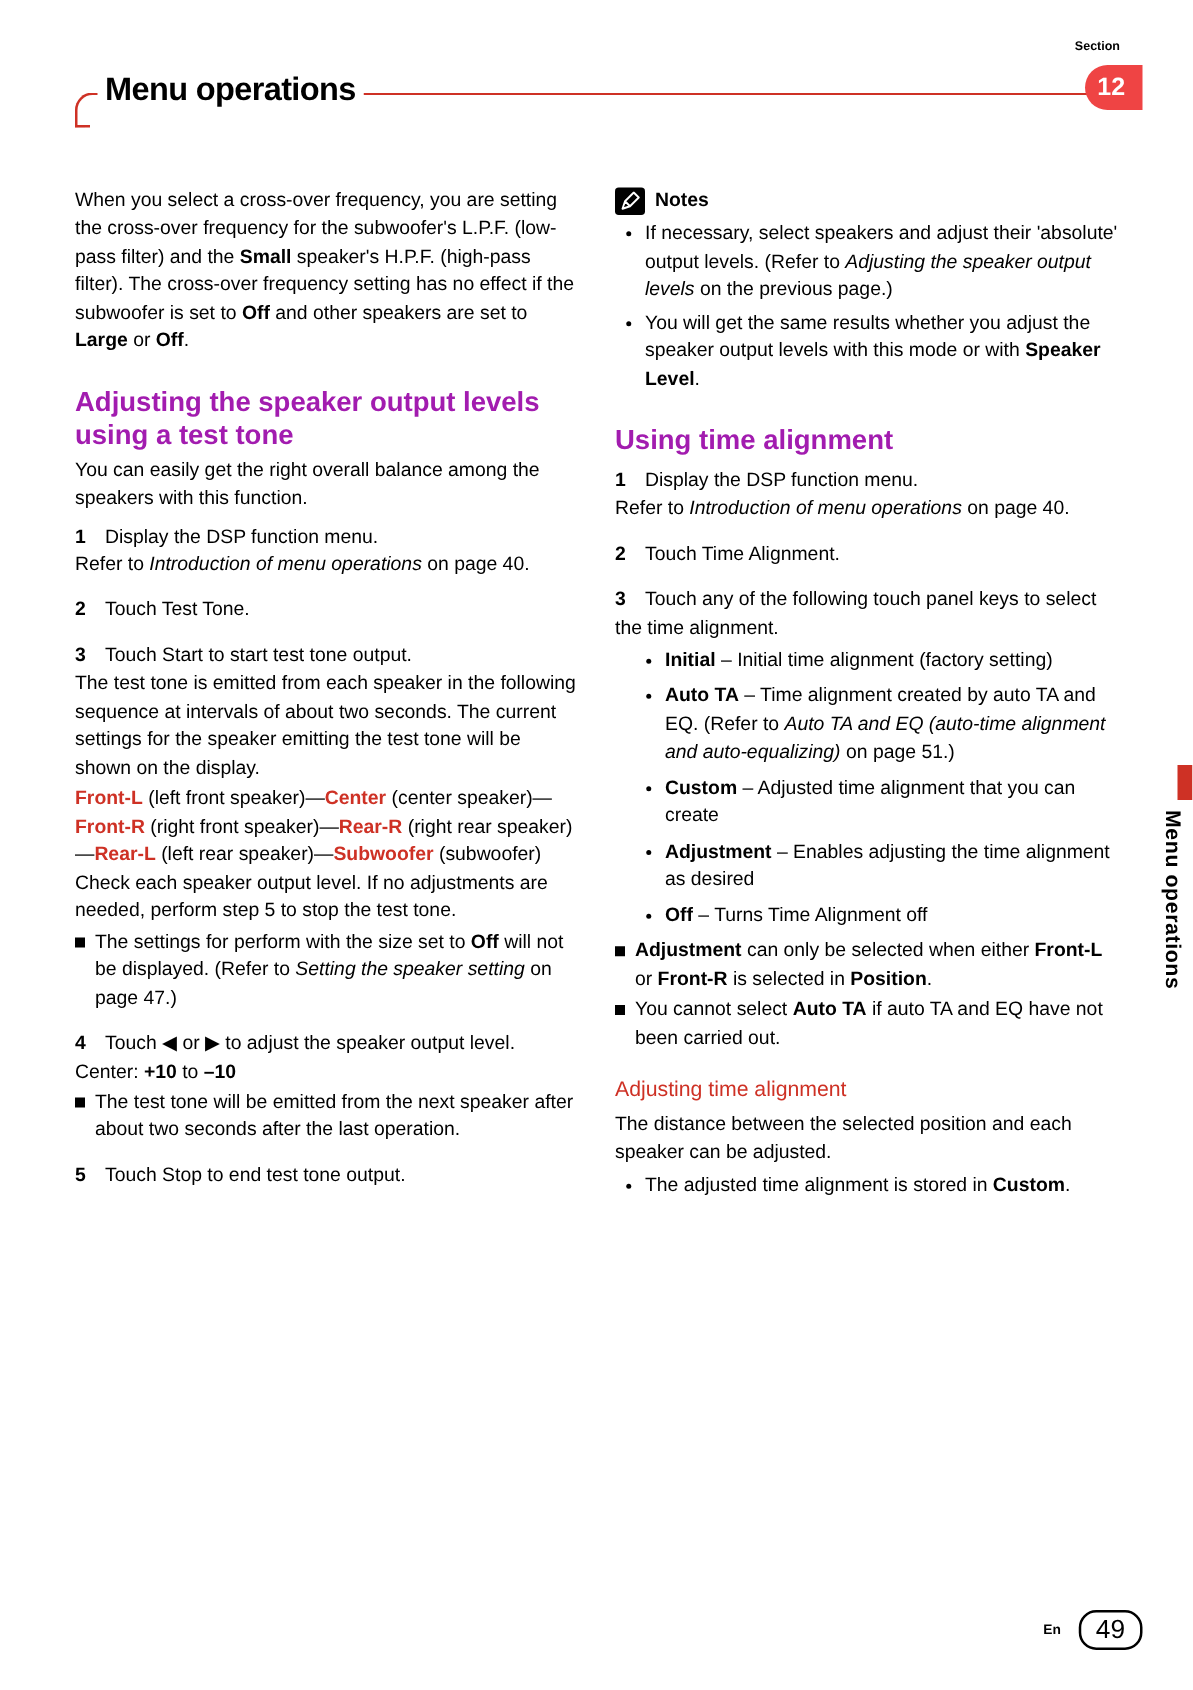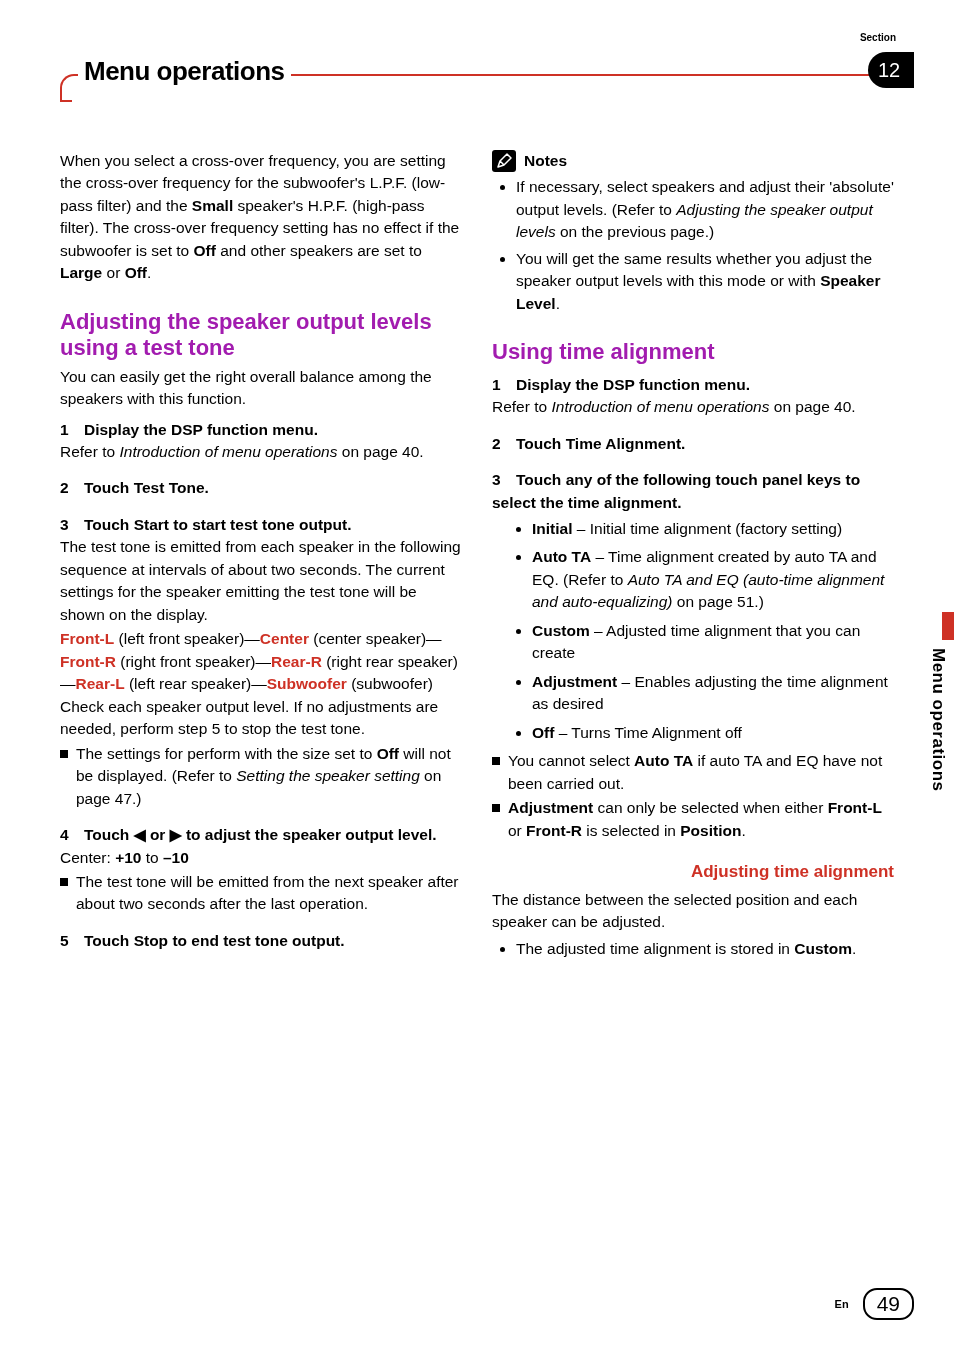--- a/index.html
+++ b/index.html
@@ -57,25 +57,25 @@
     font-size: 10px;
     font-weight: bold;
     text-align: right;
   }
   .section-badge {
     position: absolute;
     right: -20px;
     top: 12px;
     width: 46px;
     height: 36px;
-    background: #000000;
+    background: #ef4444;
     border-top-left-radius: 20px;
     border-bottom-left-radius: 20px;
     color: #fff;
-    font-weight: normal;
+    font-weight: bold;
     font-size: 20px;
     display: flex;
     align-items: center;
     justify-content: center;
     padding-right: 4px;
     box-sizing: border-box;
   }
   .columns {
     display: flex;
     gap: 30px;
@@ -106,29 +106,28 @@
   .para { margin: 0 0 2px 0; }
   .h2-red {
     color: #a21caf;
     font-weight: 800;
     font-size: 22px;
     margin: 24px 0 4px 0;
     line-height: 1.2;
   }
   .h3-red {
     color: #ce3125;
-    font-weight: 700;
+    font-weight: 400;
     font-size: 17px;
     margin: 18px 0 4px 0;
-    text-align: right;
   }
   .step { margin-top: 14px; }
   .step-first { margin-top: 8px; }
   .stepnum { font-weight: bold; display:inline-block; width: 24px;}
-  .steptitle { font-weight: bold; }
+  .steptitle { font-weight: normal; }
   .bold { font-weight: bold; }
   .ital { font-style: italic; }
   .seq { margin-top: 2px; }
   .red-seq { color: #ce3125; font-weight: bold; }
   .bullet-row {
     display: flex;
     align-items: flex-start;
     gap: 8px;
     margin-top: 2px;
   }
@@ -286,25 +285,25 @@
         <span class="stepnum">3</span><span class="steptitle">Touch any of the following touch panel keys to select the time alignment.</span>
         <ul class="sublist">
           <li><span class="bold">Initial</span><span> – Initial time alignment (factory setting)</span></li>
           <li><span class="bold">Auto TA</span><span> – Time alignment created by auto TA and EQ. (Refer to </span><span class="ital">Auto TA and EQ (auto-time alignment and auto-equalizing)</span><span> on page 51.)</span></li>
           <li><span class="bold">Custom</span><span> – Adjusted time alignment that you can create</span></li>
           <li><span class="bold">Adjustment</span><span> – Enables adjusting the time alignment as desired</span></li>
           <li><span class="bold">Off</span><span> – Turns Time Alignment off</span></li>
         </ul>
         <div class="bullet-row">
           <div class="sqbullet"></div>
-          <div><span>You cannot select </span><span class="bold">Auto TA</span><span> if auto TA and EQ have not been carried out.</span></div>
+          <div><span class="bold">Adjustment</span><span> can only be selected when either </span><span class="bold">Front-L</span><span> or </span><span class="bold">Front-R</span><span> is selected in </span><span class="bold">Position</span><span>.</span></div>
         </div>
         <div class="bullet-row">
           <div class="sqbullet"></div>
-          <div><span class="bold">Adjustment</span><span> can only be selected when either </span><span class="bold">Front-L</span><span> or </span><span class="bold">Front-R</span><span> is selected in </span><span class="bold">Position</span><span>.</span></div>
+          <div><span>You cannot select </span><span class="bold">Auto TA</span><span> if auto TA and EQ have not been carried out.</span></div>
         </div>
       </div>
 
       <div class="h3-red">Adjusting time alignment</div>
       <p class="para">The distance between the selected position and each speaker can be adjusted.</p>
       <ul class="dotlist">
         <li><span>The adjusted time alignment is stored in </span><span class="bold">Custom</span><span>.</span></li>
       </ul>
 
     </div>

